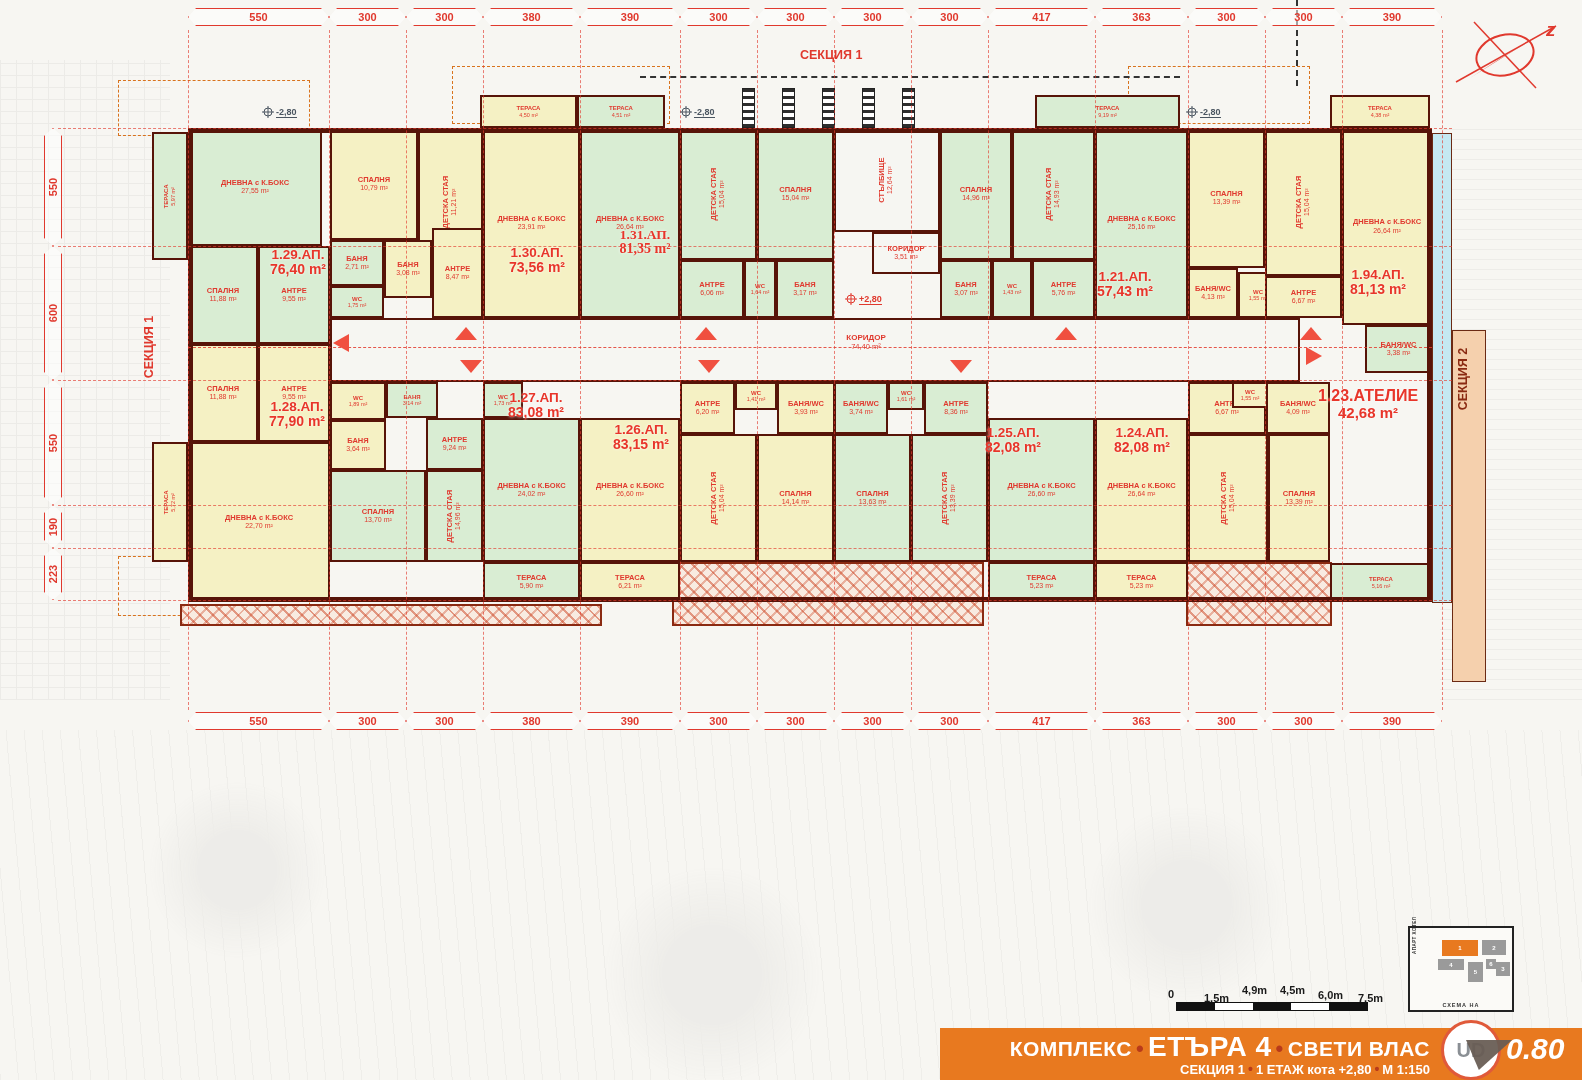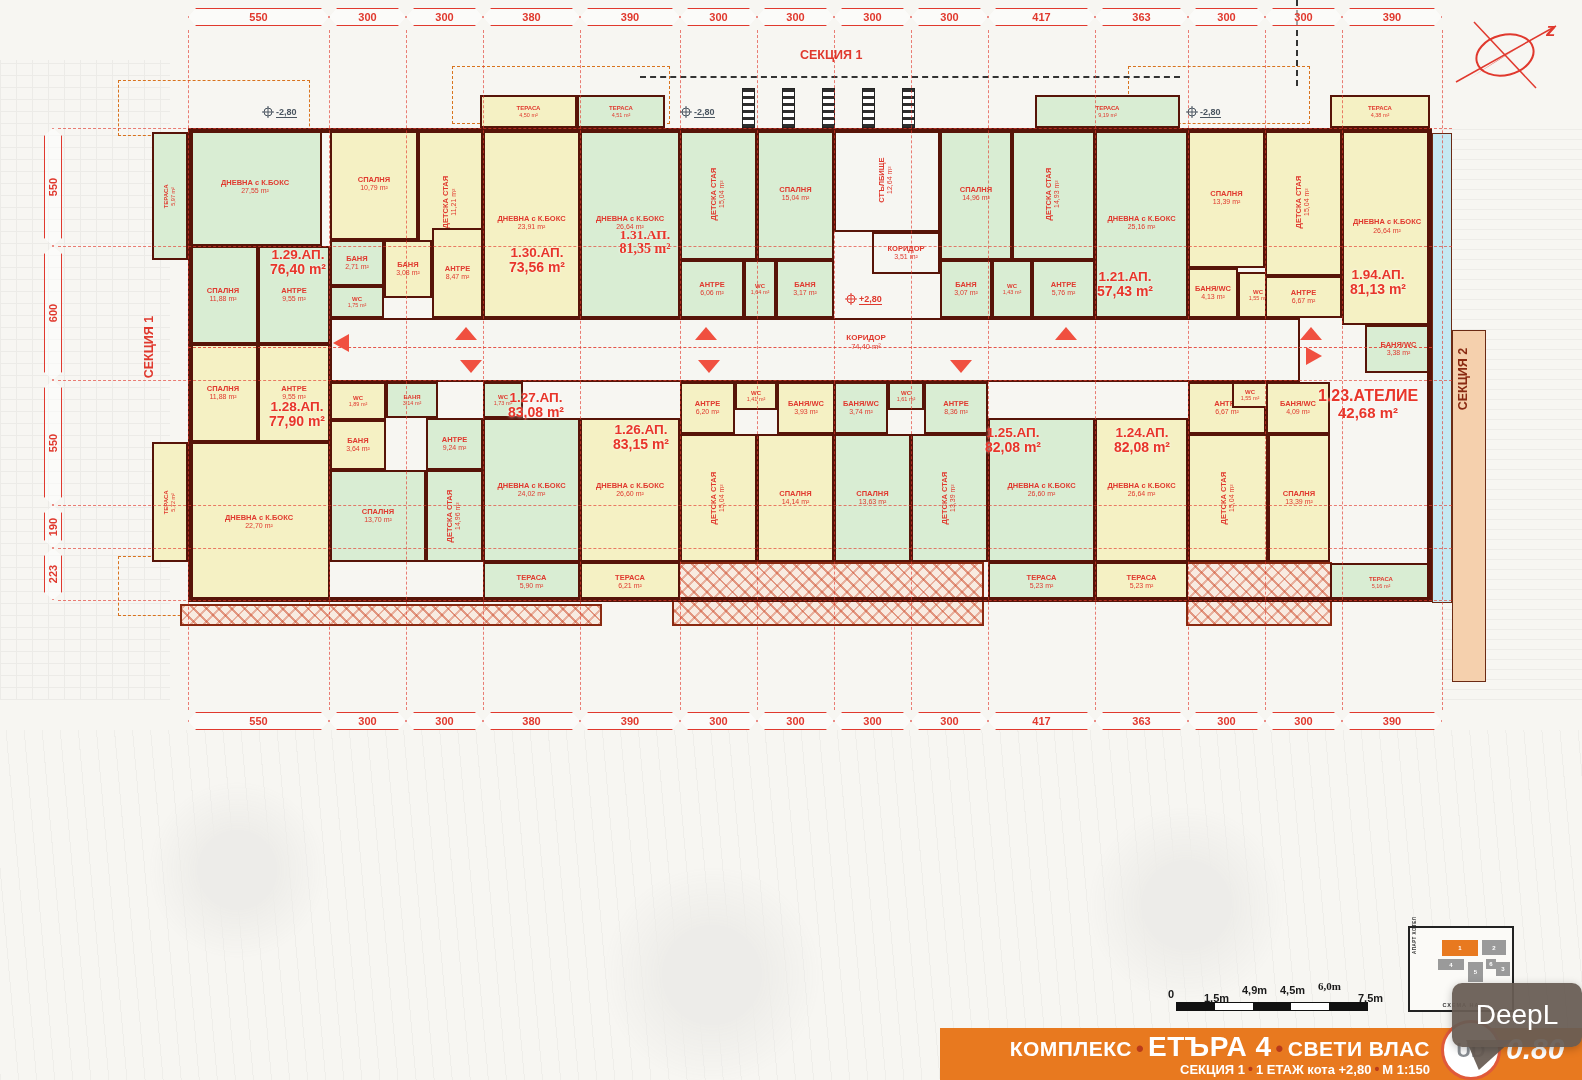--- a/index.html
+++ b/index.html
@@ -720,21 +720,21 @@
         <div></div>
         <div></div>
         <div></div>
         <div></div>
         <div></div>
       </div>
 <div class="lab" style="left: 0px; top: 8px;">0</div>
       <div class="lab" style="left: 36px; top: 12px;">1,5m</div>
       <div class="lab" style="left: 74px; top: 4px;">4,9m</div>
       <div class="lab" style="left: 112px; top: 4px;">4,5m</div>
-      <div class="lab" style="left: 150px; top: 0; font-family: Liberation Serif, serif;">6,0m</div>
+      <div class="lab" style="left: 150px; top: 9px;">6,0m</div>
       <div class="lab" style="left: 190px; top: 12px;">7,5m</div>
     </div>
 
 <div id="keyplan">
   <div class="kp orange" style="left:32px;top:12px;width:36px;height:16px;">1</div>
   <div class="kp gray" style="left:72px;top:12px;width:24px;height:15px;">2</div>
   <div class="kp gray" style="left:28px;top:31px;width:26px;height:11px;">4</div>
   <div class="kp gray" style="left:58px;top:34px;width:15px;height:20px;">5</div>
   <div class="kp gray" style="left:76px;top:31px;width:10px;height:10px;">6</div>
   <div class="kp gray" style="left:86px;top:34px;width:14px;height:14px;">3</div>
@@ -747,15 +747,14 @@
     <div class="l1"><span>КОМПЛЕКС</span><span class="dot">•</span><span class="big">ЕТЪРА 4</span><span class="dot">•</span><span>СВЕТИ ВЛАС</span></div>
     <div class="l2"><span>СЕКЦИЯ 1</span><span class="dot">•</span><span>1 ЕТАЖ кота +2,80</span><span class="dot">•</span><span>М 1:150</span></div>
   </div>
 </div>
 <div id="logo">
       <span>UD</span>
     </div>
 <div id="pagenum">0.80</div>
 
 <div id="deepltail"></div>
-<div id="deepl">DeepL</div>
 
 </div>
 
 </body></html>

